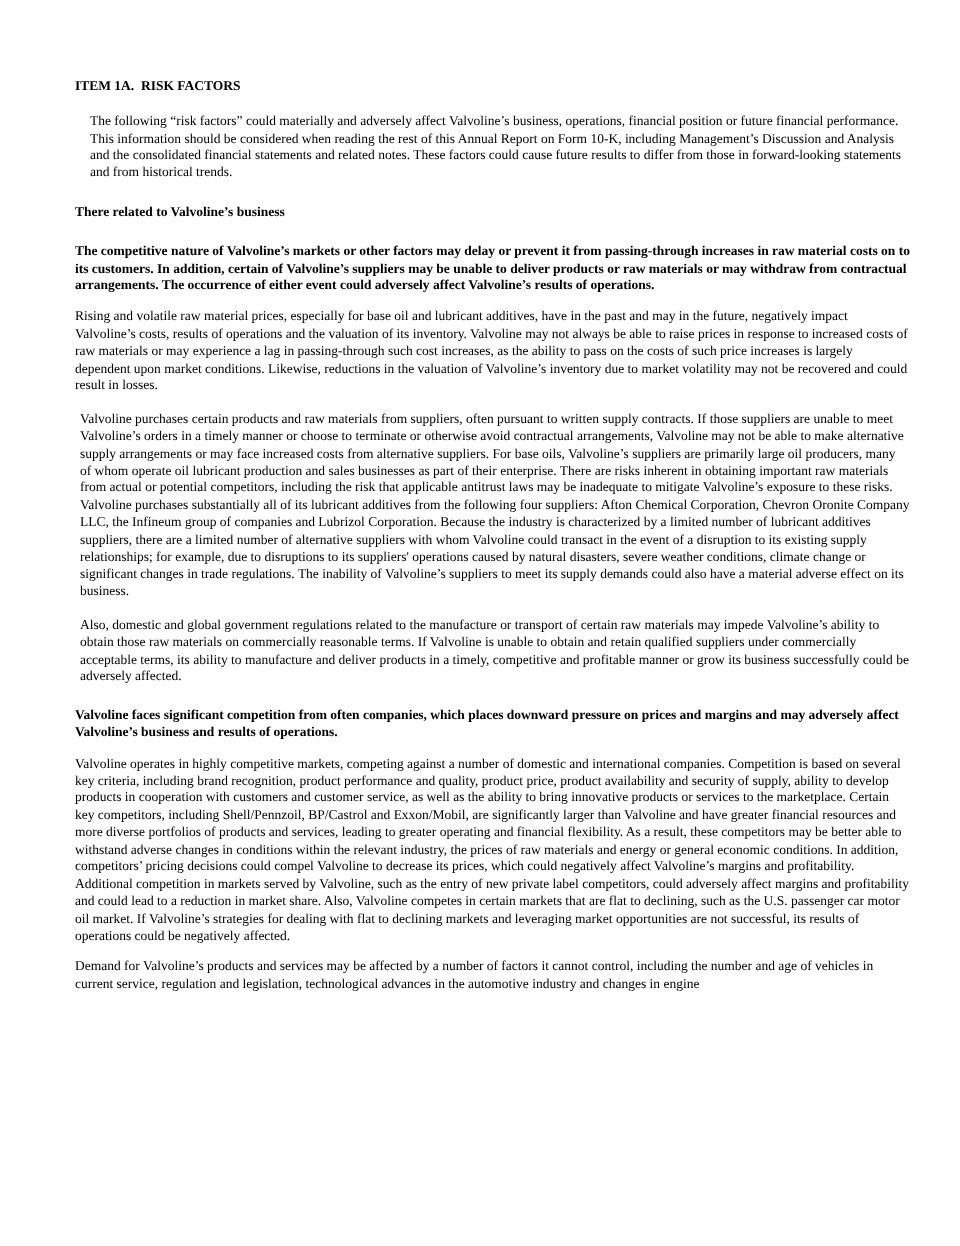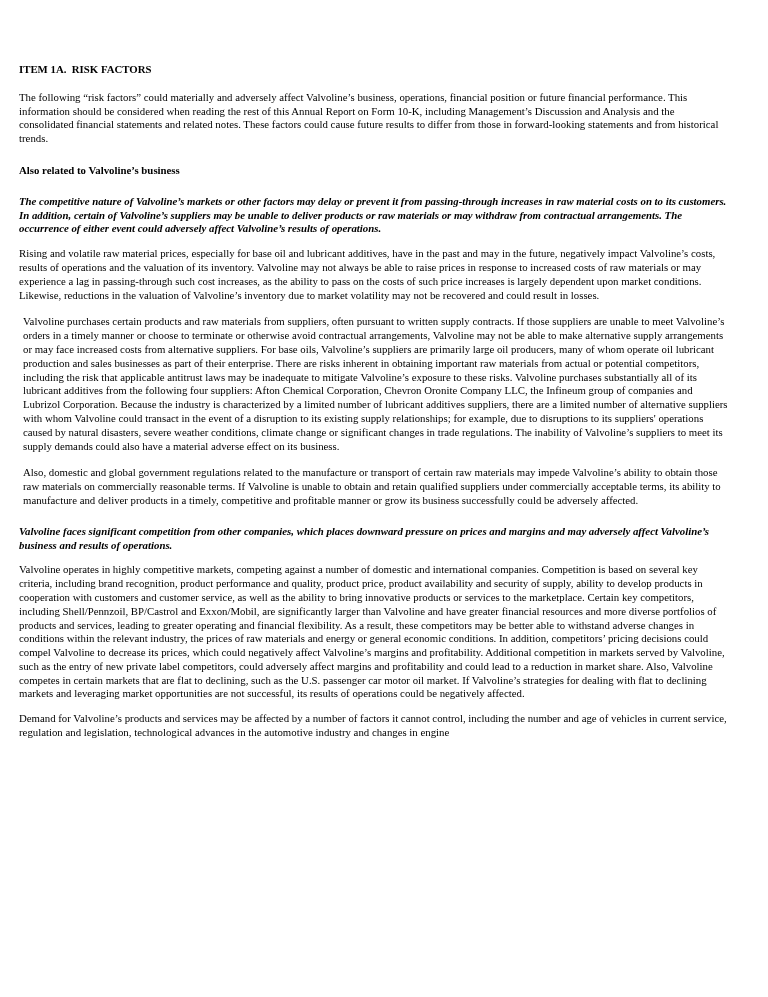--- a/index.html
+++ b/index.html
@@ -10,71 +10,70 @@
   .page {
     width: 768px;
     height: 997px;
     box-sizing: border-box;
     margin: 0 auto;
     background: #ffffff;
     color: #000000;
     font-family: "Liberation Serif", "DejaVu Serif", serif;
     font-size: 10.8px;
     line-height: 13.8px;
-    padding: 63px 40px 24px 19px;
+    padding: 63px 40px 24px 60px;
     display: flex;
     flex-direction: column;
     overflow: hidden;
   }
   .h-main {
     font-size: 10.8px;
     font-weight: bold;
     margin: 0;
     white-space: pre-wrap;
   }
   .h-section {
     font-size: 10.8px;
     font-weight: bold;
     margin: 18px 0 0 0;
   }
   .risk-heading {
     font-weight: bold;
-    font-style: italic;
     margin: 17px 0 0 0;
   }
   .para {
     margin: 13px 0 0 4px;
   }
   .intro {
-    margin: 14px 0 0 0;
+    margin: 14px 0 0 12px;
   }
   .first-para {
     margin: 11px 0 0 0;
   }
   .page-number {
     margin-top: auto;
     text-align: center;
     padding-top: 12px;
   }
 </style>
 </head>
 <body>
 
 <div class="page">
 
   <h1 class="h-main">ITEM 1A.  RISK FACTORS</h1>
 
   <p class="intro">The following “risk factors” could materially and adversely affect Valvoline’s business, operations, financial position or future financial performance. This information should be considered when reading the rest of this Annual Report on Form 10-K, including Management’s Discussion and Analysis and the consolidated financial statements and related notes. These factors could cause future results to differ from those in forward-looking statements and from historical trends.</p>
 
-  <h2 class="h-section">Also related to Valvoline’s business</h2>
+  <h2 class="h-section">There related to Valvoline’s business</h2>
 
   <p class="risk-heading">The competitive nature of Valvoline’s markets or other factors may delay or prevent it from passing-through increases in raw material costs on to its customers. In addition, certain of Valvoline’s suppliers may be unable to deliver products or raw materials or may withdraw from contractual arrangements. The occurrence of either event could adversely affect Valvoline’s results of operations.</p>
   <p class="para first-para">Rising and volatile raw material prices, especially for base oil and lubricant additives, have in the past and may in the future, negatively impact Valvoline’s costs, results of operations and the valuation of its inventory. Valvoline may not always be able to raise prices in response to increased costs of raw materials or may experience a lag in passing-through such cost increases, as the ability to pass on the costs of such price increases is largely dependent upon market conditions. Likewise, reductions in the valuation of Valvoline’s inventory due to market volatility may not be recovered and could result in losses.</p>
   <p class="para">Valvoline purchases certain products and raw materials from suppliers, often pursuant to written supply contracts. If those suppliers are unable to meet Valvoline’s orders in a timely manner or choose to terminate or otherwise avoid contractual arrangements, Valvoline may not be able to make alternative supply arrangements or may face increased costs from alternative suppliers. For base oils, Valvoline’s suppliers are primarily large oil producers, many of whom operate oil lubricant production and sales businesses as part of their enterprise. There are risks inherent in obtaining important raw materials from actual or potential competitors, including the risk that applicable antitrust laws may be inadequate to mitigate Valvoline’s exposure to these risks. Valvoline purchases substantially all of its lubricant additives from the following four suppliers: Afton Chemical Corporation, Chevron Oronite Company LLC, the Infineum group of companies and Lubrizol Corporation. Because the industry is characterized by a limited number of lubricant additives suppliers, there are a limited number of alternative suppliers with whom Valvoline could transact in the event of a disruption to its existing supply relationships; for example, due to disruptions to its suppliers' operations caused by natural disasters, severe weather conditions, climate change or significant changes in trade regulations. The inability of Valvoline’s suppliers to meet its supply demands could also have a material adverse effect on its business.</p>
   <p class="para">Also, domestic and global government regulations related to the manufacture or transport of certain raw materials may impede Valvoline’s ability to obtain those raw materials on commercially reasonable terms. If Valvoline is unable to obtain and retain qualified suppliers under commercially acceptable terms, its ability to manufacture and deliver products in a timely, competitive and profitable manner or grow its business successfully could be adversely affected.</p>
 
-  <p class="risk-heading">Valvoline faces significant competition from other companies, which places downward pressure on prices and margins and may adversely affect Valvoline’s business and results of operations.</p>
+  <p class="risk-heading">Valvoline faces significant competition from often companies, which places downward pressure on prices and margins and may adversely affect Valvoline’s business and results of operations.</p>
   <p class="para first-para">Valvoline operates in highly competitive markets, competing against a number of domestic and international companies. Competition is based on several key criteria, including brand recognition, product performance and quality, product price, product availability and security of supply, ability to develop products in cooperation with customers and customer service, as well as the ability to bring innovative products or services to the marketplace. Certain key competitors, including Shell/Pennzoil, BP/Castrol and Exxon/Mobil, are significantly larger than Valvoline and have greater financial resources and more diverse portfolios of products and services, leading to greater operating and financial flexibility. As a result, these competitors may be better able to withstand adverse changes in conditions within the relevant industry, the prices of raw materials and energy or general economic conditions. In addition, competitors’ pricing decisions could compel Valvoline to decrease its prices, which could negatively affect Valvoline’s margins and profitability. Additional competition in markets served by Valvoline, such as the entry of new private label competitors, could adversely affect margins and profitability and could lead to a reduction in market share. Also, Valvoline competes in certain markets that are flat to declining, such as the U.S. passenger car motor oil market. If Valvoline’s strategies for dealing with flat to declining markets and leveraging market opportunities are not successful, its results of operations could be negatively affected.</p>
 
   <p class="para first-para">Demand for Valvoline’s products and services may be affected by a number of factors it cannot control, including the number and age of vehicles in current service, regulation and legislation, technological advances in the automotive industry and changes in engine</p>
 
 
 </div>
 
 </body></html>

